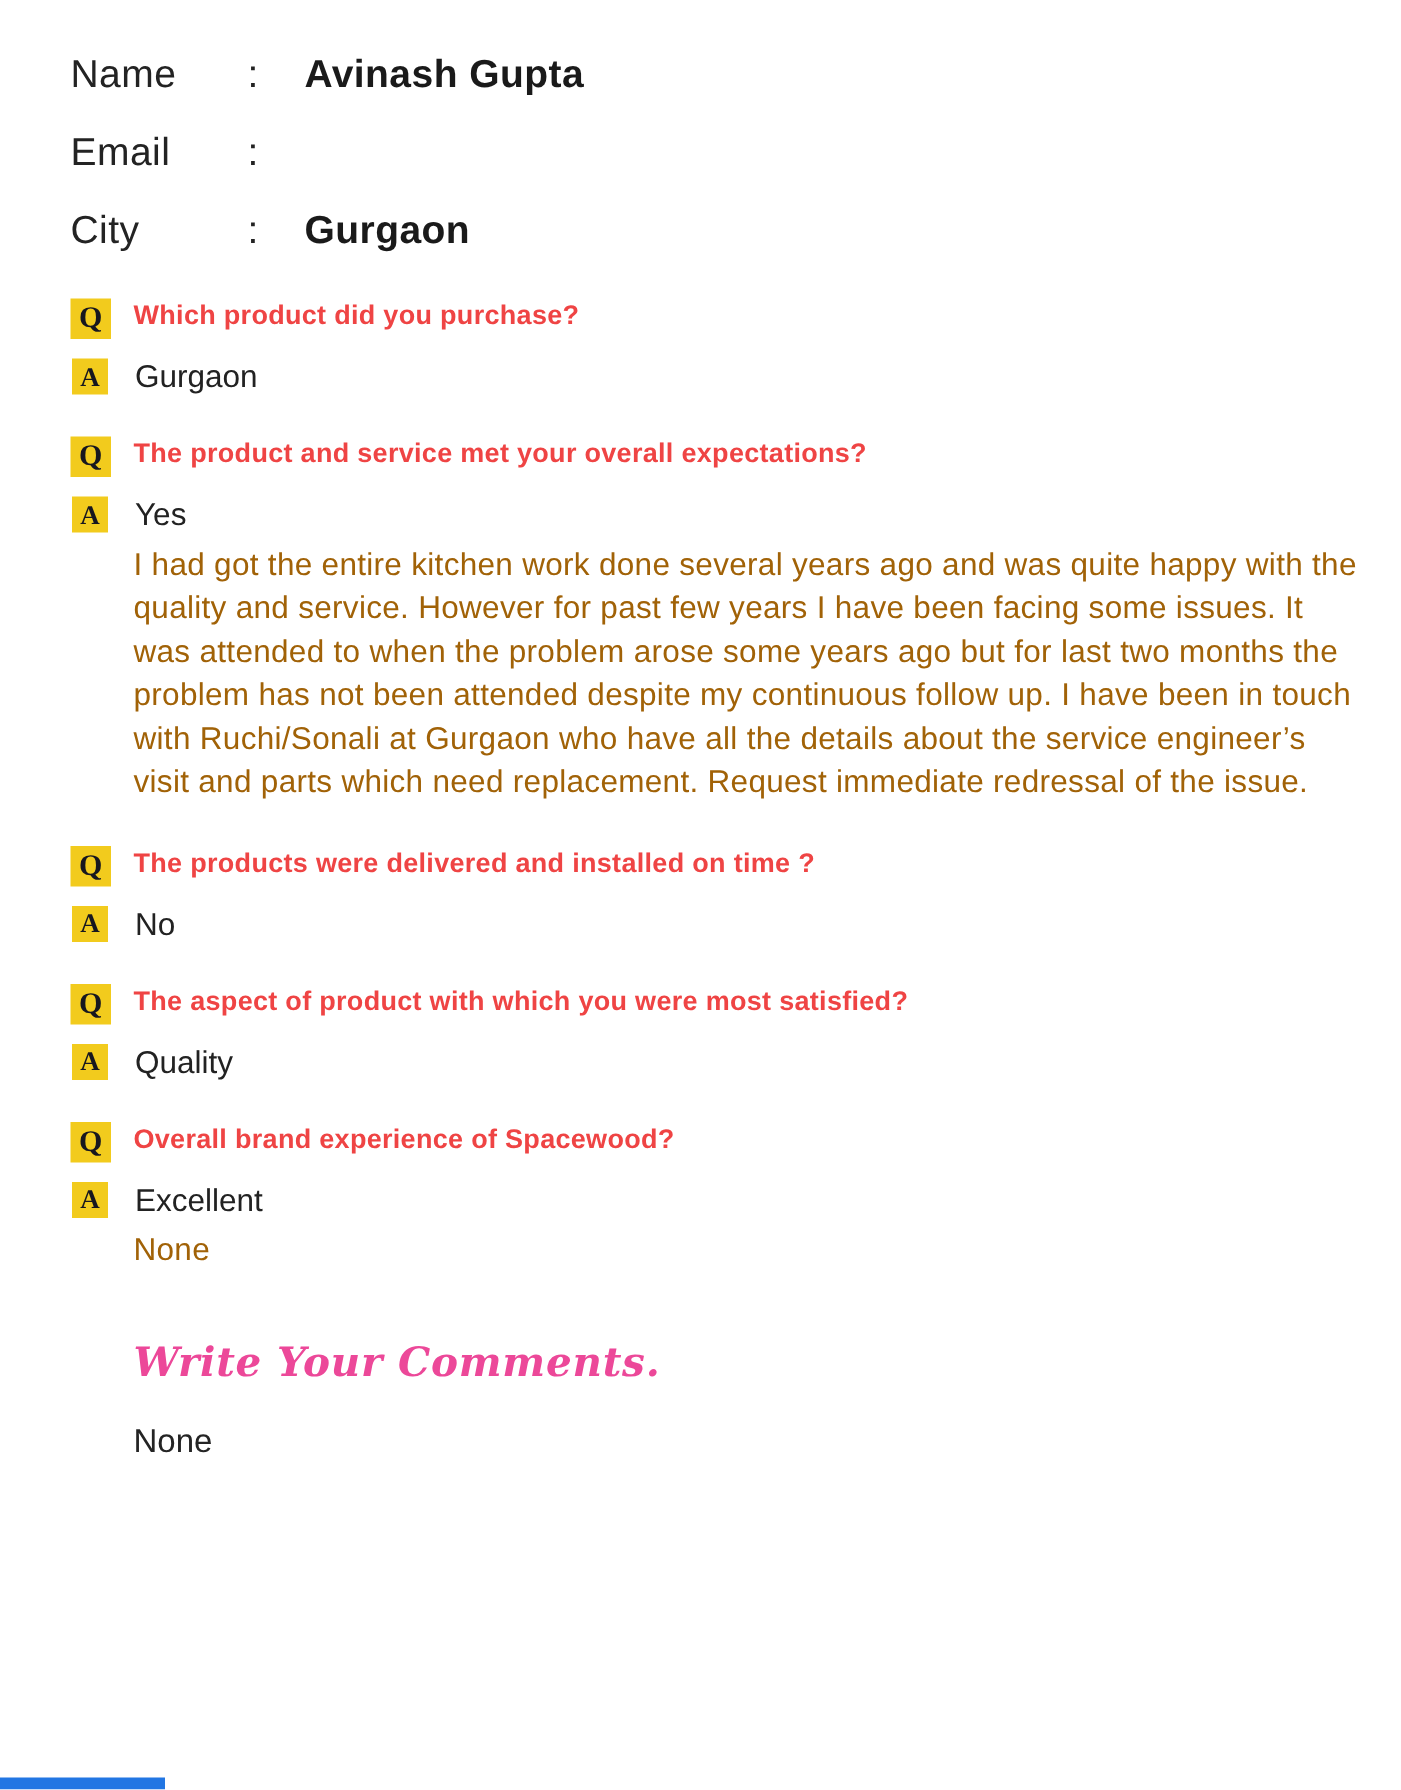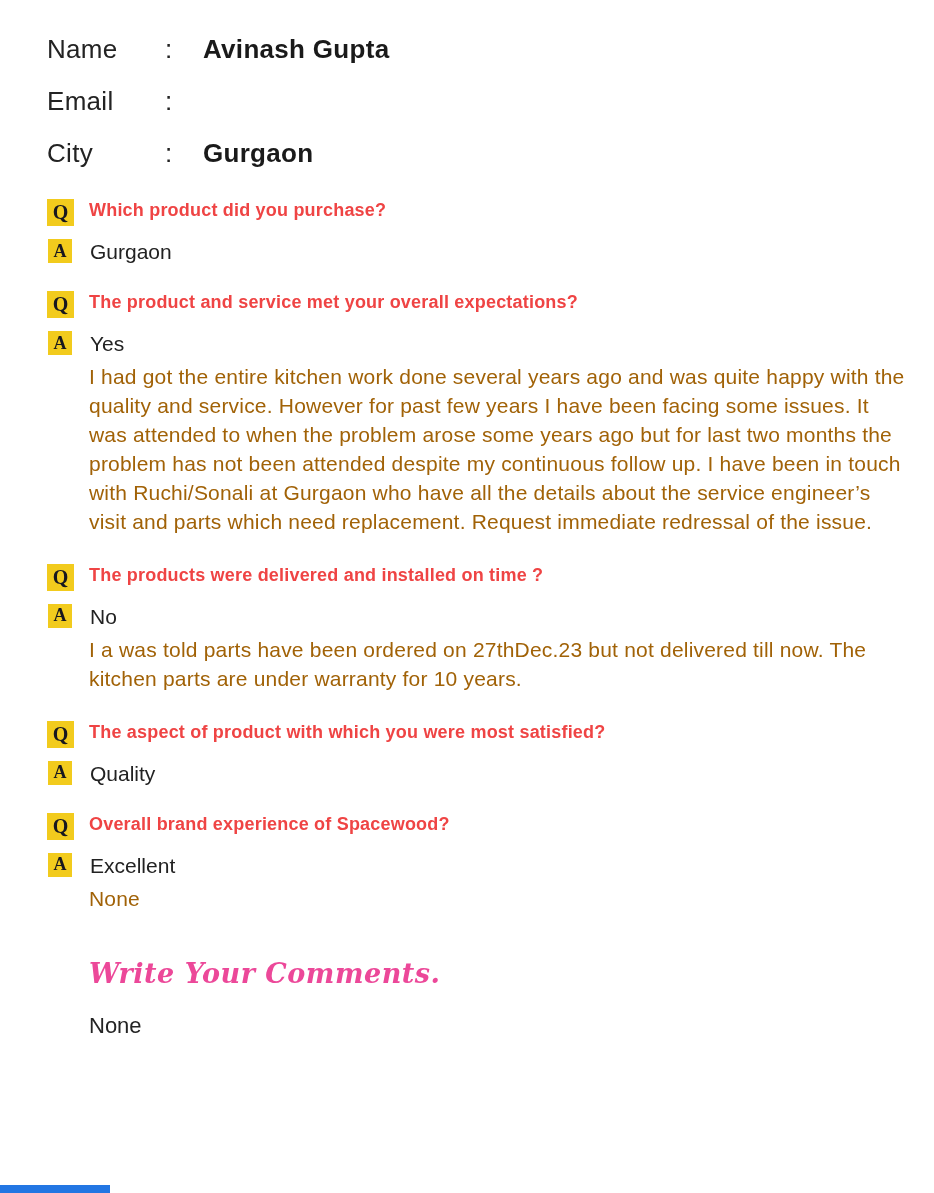--- a/index.html
+++ b/index.html
@@ -129,21 +129,20 @@
 
   <div class="qa">
     <div class="q-row">
       <span class="badge badge-q">Q</span>
       <span class="q-text">The products were delivered and installed on time ?</span>
     </div>
     <div class="a-row">
       <span class="badge badge-a">A</span>
       <span class="a-text">No</span>
     </div>
-    <p class="detail">I a was told parts have been ordered on 27thDec.23 but not delivered till now. The kitchen parts are under warranty for 10 years.</p>
   </div>
 
   <div class="qa">
     <div class="q-row">
       <span class="badge badge-q">Q</span>
       <span class="q-text">The aspect of product with which you were most satisfied?</span>
     </div>
     <div class="a-row">
       <span class="badge badge-a">A</span>
       <span class="a-text">Quality</span>

